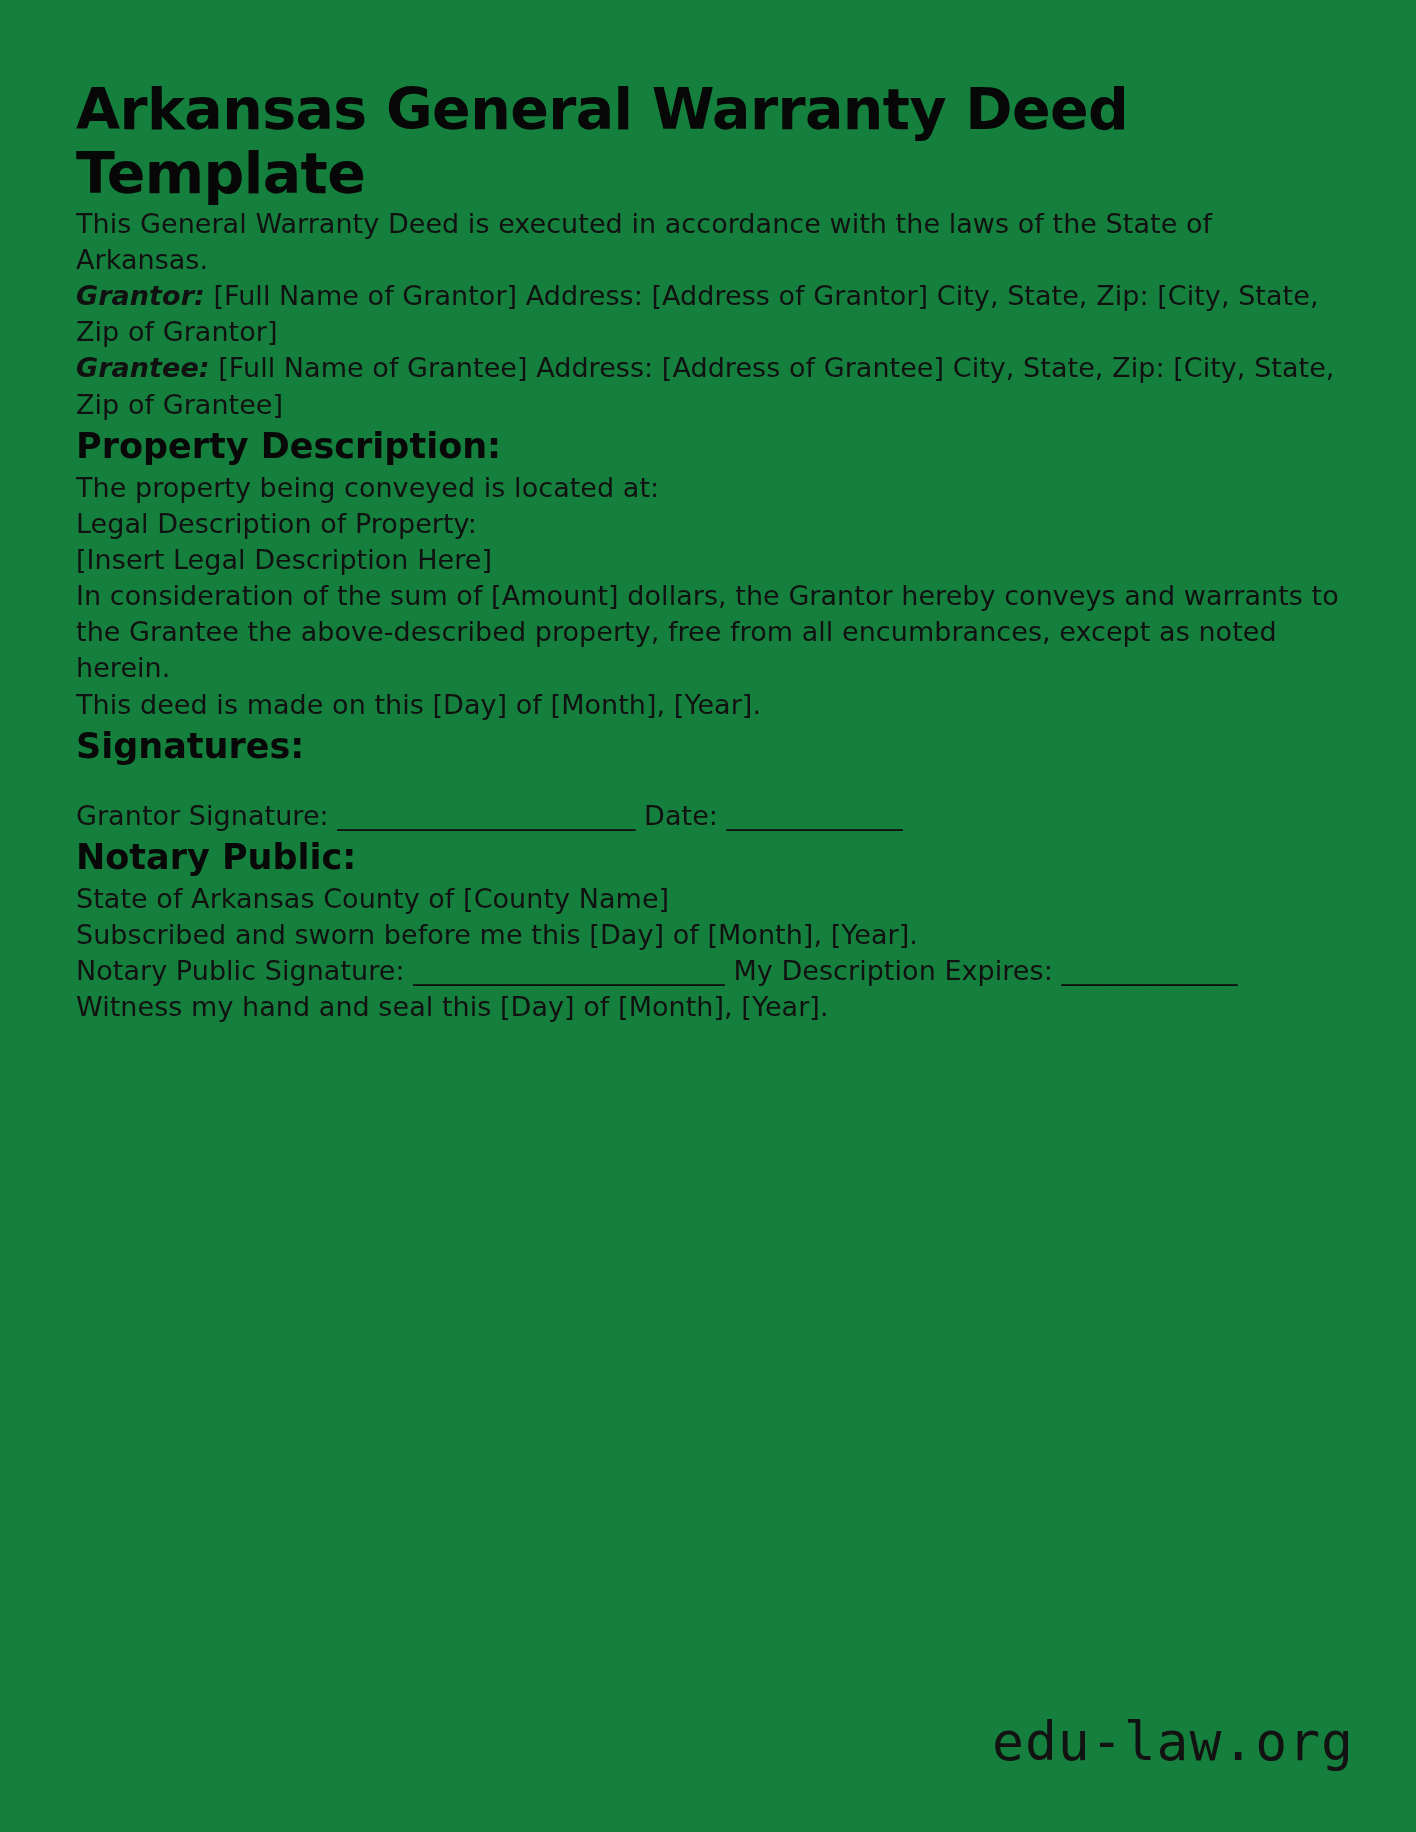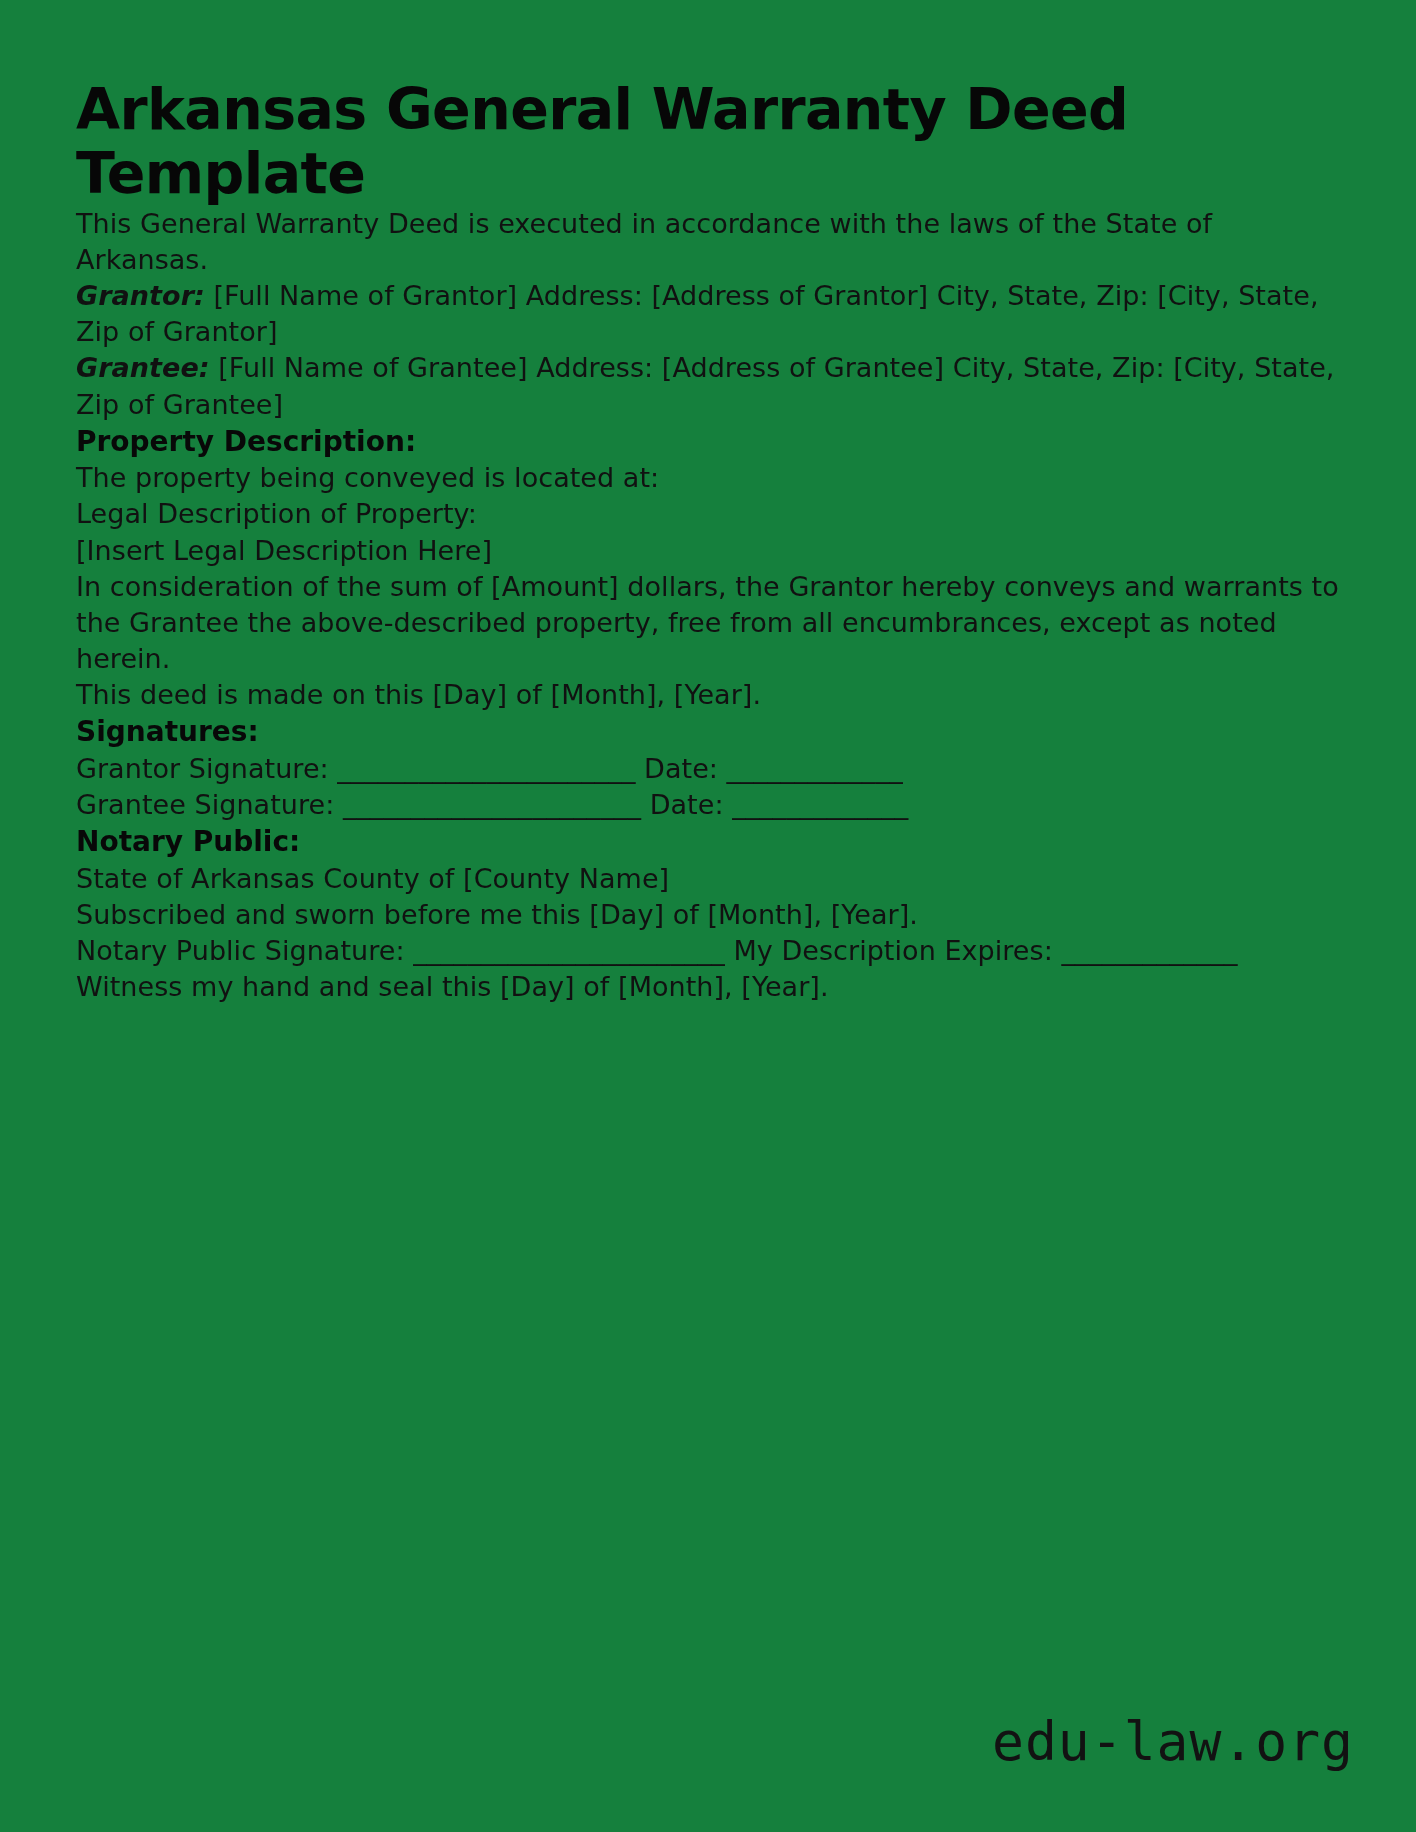--- a/index.html
+++ b/index.html
@@ -46,30 +46,31 @@
     line-height: 1.34;
     margin: 0;
     padding: 0;
     color: #111111;
     letter-spacing: 0.05px;
   }
   .block {
     margin-top: 31px;
   }
   .block.tight {
+    margin-top: 28px;
   }
   .lead {
     margin-top: 44px;
   }
   b.lbl {
     font-weight: 700;
     font-style: italic;
   }
   .heading {
-    font-size: 28px;
+    font-size: 35px;
     font-weight: 700;
     line-height: 1.34;
     margin: 0;
     color: #080808;
   }
   .rule {
     font-family: "DejaVu Sans", sans-serif;
     letter-spacing: -0.5px;
   }
   .footer-mark {
@@ -108,21 +109,20 @@
     <p class="para block">[Insert Legal Description Here]</p>
 
     <p class="para block">In consideration of the sum of [Amount] dollars, the Grantor hereby conveys and warrants to the Grantee the above-described property, free from all encumbrances, except as noted herein.</p>
 
     <p class="para block">This deed is made on this [Day] of [Month], [Year].</p>
 
     <p class="heading block">Signatures:</p>
 
     <p class="para block tight rule">Grantor Signature: ______________________ Date: _____________</p>
 
-    <p class="para block tight rule">Grantee Signature: ______________________ Date: _____________</p>
 
     <p class="heading block">Notary Public:</p>
 
     <p class="para block">State of Arkansas County of [County Name]</p>
 
     <p class="para block">Subscribed and sworn before me this [Day] of [Month], [Year].</p>
 
     <p class="para block rule">Notary Public Signature: _______________________ My Description Expires: _____________</p>
 
     <p class="para block">Witness my hand and seal this [Day] of [Month], [Year].</p>

